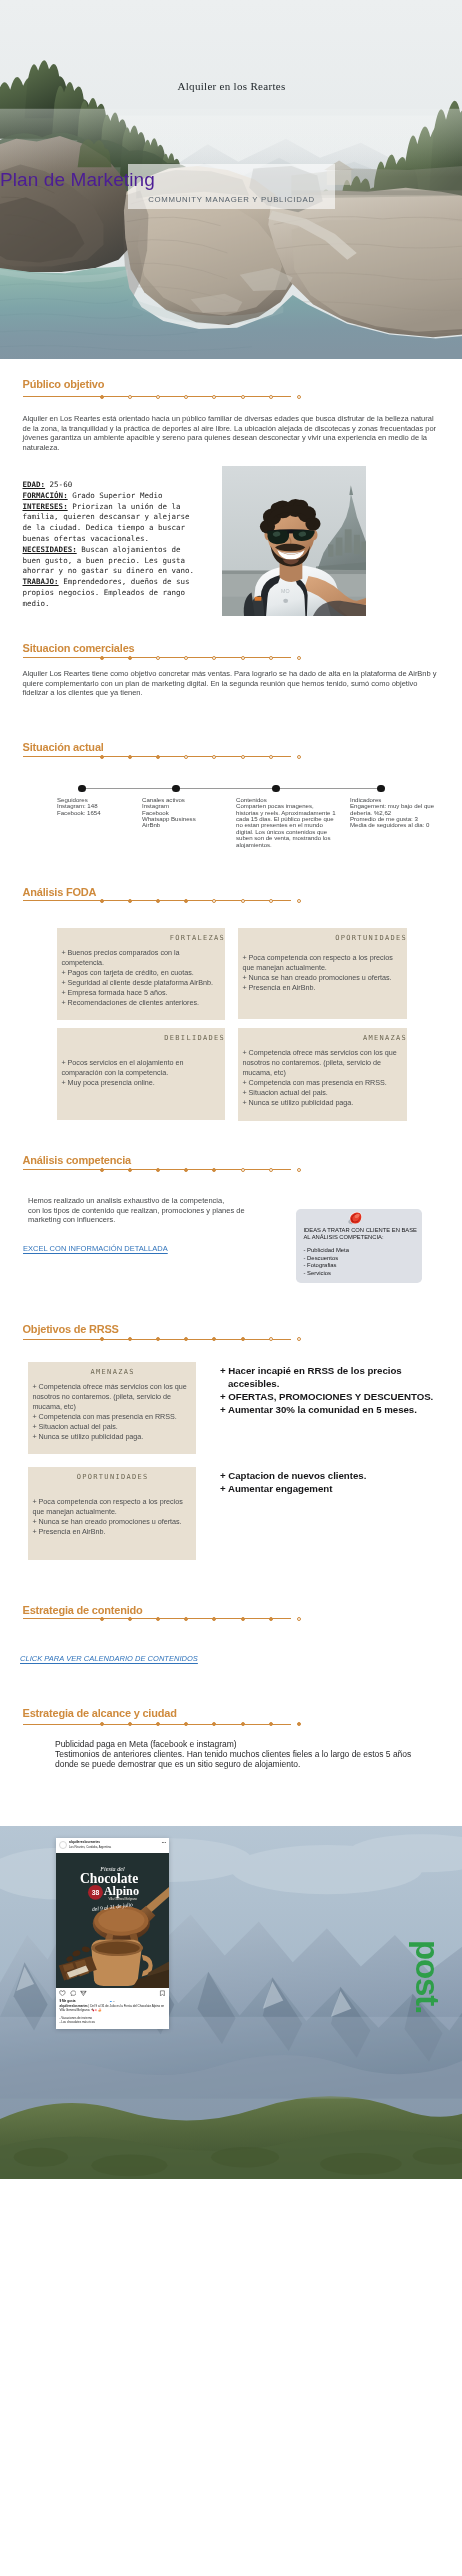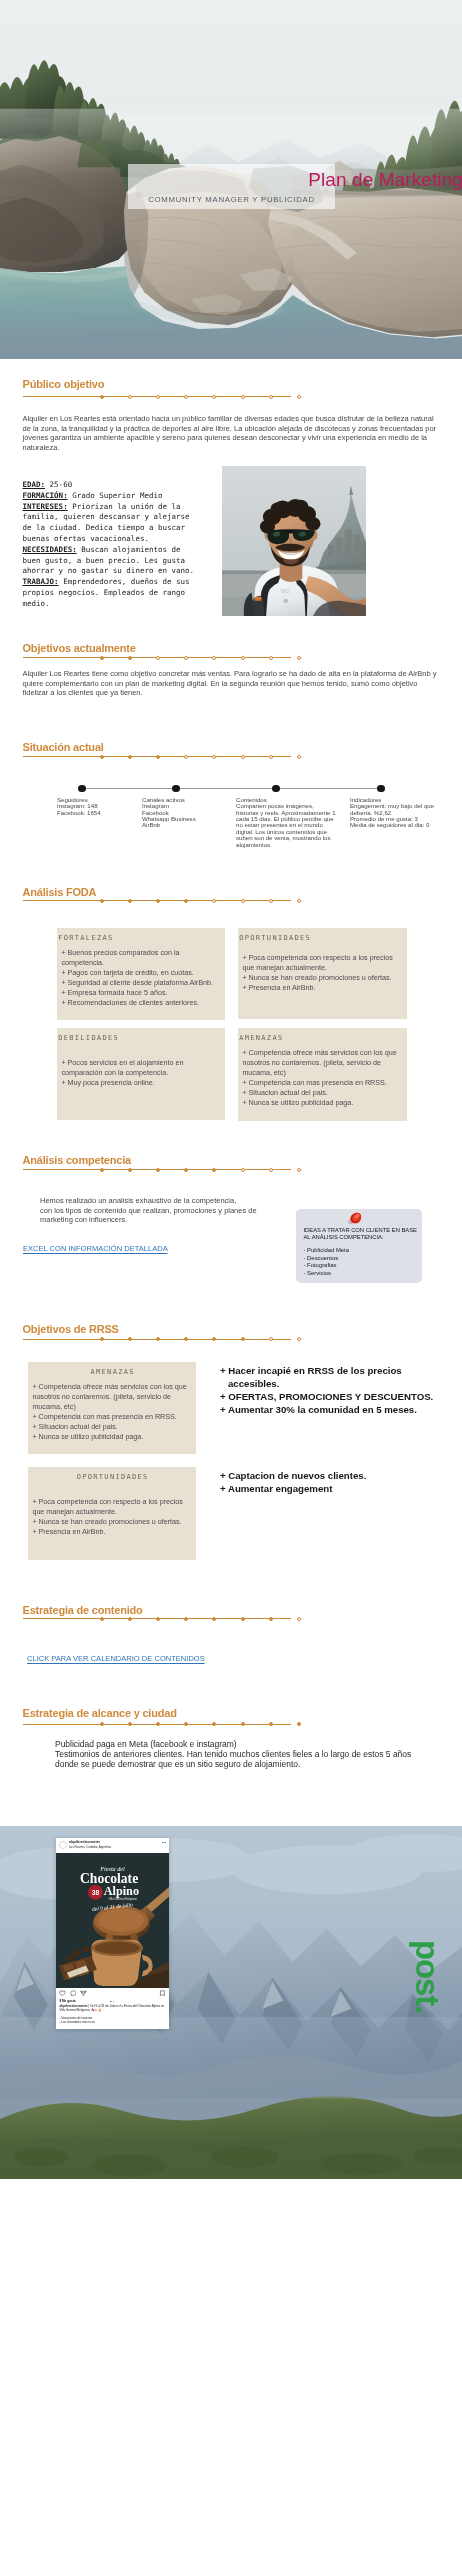--- a/index.html
+++ b/index.html
@@ -14,22 +14,22 @@
 
   
   .hero { position:absolute; left:0; top:0; width:463px; height:359px; overflow:hidden; background:#cfd6d6; }
   .hero-svg { position:absolute; left:0; top:0; }
 
   .brand { position:absolute; left:0; right:0; top:80px; text-align:center;
     font-family:"Liberation Serif", serif; color:#22282c; letter-spacing:0.3px; }
 
   .hero-band { position:absolute; left:128px; top:164px; width:207px; height:45px;
      background:rgba(255,255,255,0.62); }
-  .hero-title { position:absolute; left:0; right:0; top:169px; text-align:right;
-     font-size:19px; color:#be185d; font-weight:400; letter-spacing:0.1px;}
+  .hero-title { position:absolute; left:0; right:0; top:169px; text-align:left;
+     font-size:19px; color:#4c1d95; font-weight:400; letter-spacing:0.1px;}
   .hero-sub { position:absolute; left:0; right:0; top:195px; text-align:center;
      font-size:7.8px; color:#55606a; letter-spacing:0.7px; }
 
   
   .sec { position:absolute; left:0; width:463px; }
   .sec-h { position:absolute; left:22.5px; top:4.1px; font-size:11px; font-weight:700; color:#cf8a3c;
      letter-spacing:-0.2px; white-space:nowrap; }
   .sec-line { position:absolute; left:22.5px; top:19px; width:268px; height:7.5px; }
 
 
@@ -50,21 +50,21 @@
   
   .timeline { position:absolute; left:0; top:779px; width:463px; height:75px; }
   .tl-rail { position:absolute; left:82px; top:9.3px; width:300px; height:0.9px; background:#9a9a9a; }
   .tl-node { position:absolute; width:7.5px; height:7.5px; border-radius:50%; background:#161616; top:5.8px; }
   .tl-col { position:absolute; top:17.7px; font-size:6.1px; line-height:6.4px; color:#46484a; letter-spacing:-0.01px; }
   .tl-col .t { }
 
   
   .foda { position:absolute; left:0; top:928px; width:463px; }
   .fcard { position:absolute; background:#e8e0d2; }
-  .fcard .ft { position:absolute; left:0; right:0; top:6.1px; text-align:left;
+  .fcard .ft { position:absolute; left:0; right:0; top:6.1px; text-align:right;
       font-family:"DejaVu Sans Mono", monospace; font-size:7px;
       letter-spacing:1.3px; color:#6d6753; font-weight:400; text-indent:1.3px; }
   .fcard .fl { position:absolute; left:4.4px; top:20.4px; right:4.1px;
       font-size:7.2px; line-height:10px; color:#4b4d4f; letter-spacing:-0.01px; }
 
   
   .xlink { position:absolute; font-size:7.5px; color:#3073bb; text-decoration:underline;
       text-underline-offset:1.5px; text-decoration-thickness:0.7px;
       letter-spacing:0.03px; white-space:nowrap; }
 
@@ -261,20 +261,23 @@
         <path d="M0 442 q55 -7 120 2 q40 6 68 -3"></path>
         <path d="M0 464 q60 -6 130 3 q46 4 80 -4"></path>
         <path d="M0 488 q70 -5 150 4 q80 5 140 -4"></path>
         <path d="M0 510 q80 -5 170 4 q110 5 200 -4"></path>
       </g>
       <path d="M0 396 q50 8 106 9 q42 1 82 -9 l0 10 q-44 11 -88 9 q-56 -3 -100 -11 Z" fill="#bcd1cd" opacity="0.3"></path>
       <path d="M196 440 q50 20 110 24 q60 4 110 -14 l0 10 q-52 20 -114 16 q-62 -4 -108 -26 Z" fill="#b4c9c8" opacity="0.2"></path>
       <rect x="0" y="160" width="680" height="100" fill="url(#haze)" opacity="0.4"></rect>
     </svg>
 
+    <div class="brand">
+      <span>Alquiler en los Reartes</span>
+    </div>
     <div class="hero-band"></div>
     <div class="hero-title">Plan de Marketing</div>
     <div class="hero-sub">COMMUNITY MANAGER Y PUBLICIDAD</div>
   </div>
 
   <div class="sec" style="top:374px">
     <div class="sec-h">Público objetivo</div>
     <div class="sec-line" style="top:19px">
         <div class="rail"></div>
         <span class="dot on" style="left:77px"></span>
@@ -383,21 +386,21 @@
       <path d="M80 136 h22 q-3 7 -11 7 q-8 0 -11 -7 z" fill="#6b4433"></path>
 
       <circle cx="84" cy="196" r="3.2" fill="#b7bdc1"></circle>
       <text x="78" y="185" font-size="7" fill="#b7bdc1" font-family="Liberation Sans, sans-serif">MO</text>
 
       <path d="M120 218 q10 -24 36 -22 l34 6 v16 z" fill="#3a3a3c" opacity="0.75"></path>
     </svg>
   </div>
 
   <div class="sec" style="top:638px">
-    <div class="sec-h">Objetivos actualmente</div>
+    <div class="sec-h">Situacion comerciales</div>
     <div class="sec-line" style="top:16px">
         <div class="rail"></div>
         <span class="dot on" style="left:77px"></span>
         <span class="dot on" style="left:105px"></span>
         <span class="dot" style="left:133px"></span>
         <span class="dot" style="left:161px"></span>
         <span class="dot" style="left:189px"></span>
         <span class="dot" style="left:218px"></span>
         <span class="dot" style="left:246px"></span>
         <span class="dot" style="left:274px"></span>
@@ -507,21 +510,21 @@
         <span class="dot on" style="left:77px"></span>
         <span class="dot on" style="left:105px"></span>
         <span class="dot on" style="left:133px"></span>
         <span class="dot on" style="left:161px"></span>
         <span class="dot on" style="left:189px"></span>
         <span class="dot" style="left:218px"></span>
         <span class="dot" style="left:246px"></span>
         <span class="dot" style="left:274px"></span>
       </div>
   </div>
-  <div class="para" style="left:40px; top:1196px; width:245px; white-space:pre-line;">Hemos realizado un analisis exhaustivo de la competencia,
+  <div class="para" style="left:28px; top:1196px; width:245px; white-space:pre-line;">Hemos realizado un analisis exhaustivo de la competencia,
 con los tipos de contenido que realizan, promociones y planes de
 marketing con influencers.</div>
   <a class="xlink" style="left:23px; top:1244px;" href="#">EXCEL CON INFORMACIÓN DETALLADA</a>
   <div class="note">
     <svg class="pin" viewBox="0 0 26 26" width="17.7" height="17.7">
       <ellipse cx="9.5" cy="18.5" rx="8" ry="4.6" fill="#818a92" opacity="0.5" transform="rotate(-22 9.5 18.5)"></ellipse>
       <path d="M19.5 6.6 q3.6 4.2 1.6 10.2 q-2.2 6.2 -8.6 6.6 q-6.6 0.4 -8.4 -5.4 q-1.6 -5.6 3.6 -9.8 q5.6 -4.6 11.8 -1.6 z" fill="#f3f0ef"></path>
       <path d="M19 7.6 q3.2 3.8 1.4 9.2 q-2 5.6 -7.8 6 q-6 0.4 -7.6 -4.8 q-1.4 -5 3.2 -8.8 q5 -4.2 10.8 -1.6 z" fill="#e2301d"></path>
       <path d="M17.4 9 q2.6 3.2 1 7.4 q-1.8 4.4 -6.2 4.8 q-4.6 0.2 -5.8 -3.8 q-1 -4 2.6 -7 q4 -3.2 8.4 -1.4 z" fill="#c41f13"></path>
       <path d="M17 9.6 q2.4 3 0.6 6.6 q-1.8 3.6 -5.6 3.8 q-3.4 0.2 -4.2 -2.8 q-0.8 -3.4 2.4 -5.8 q3.4 -2.6 6.8 -1.8 z" fill="#e8412c"></path>
@@ -581,21 +584,21 @@
         <span class="dot on" style="left:77px"></span>
         <span class="dot on" style="left:105px"></span>
         <span class="dot on" style="left:133px"></span>
         <span class="dot on" style="left:161px"></span>
         <span class="dot on" style="left:189px"></span>
         <span class="dot on" style="left:218px"></span>
         <span class="dot on" style="left:246px"></span>
         <span class="dot" style="left:274px"></span>
       </div>
   </div>
-  <a class="xlink" style="left:27px; top:1654px;" href="#">CLICK PARA VER CALENDARIO DE CONTENIDOS</a>
+  <a class="xlink" style="left:20px; top:1654px;font-style:italic;" href="#">CLICK PARA VER CALENDARIO DE CONTENIDOS</a>
 
   <div class="sec" style="top:1703px">
     <div class="sec-h">Estrategia de alcance y ciudad</div>
     <div class="sec-line" style="top:17.6px">
         <div class="rail"></div>
         <span class="dot on" style="left:77px"></span>
         <span class="dot on" style="left:105px"></span>
         <span class="dot on" style="left:133px"></span>
         <span class="dot on" style="left:161px"></span>
         <span class="dot on" style="left:189px"></span>

